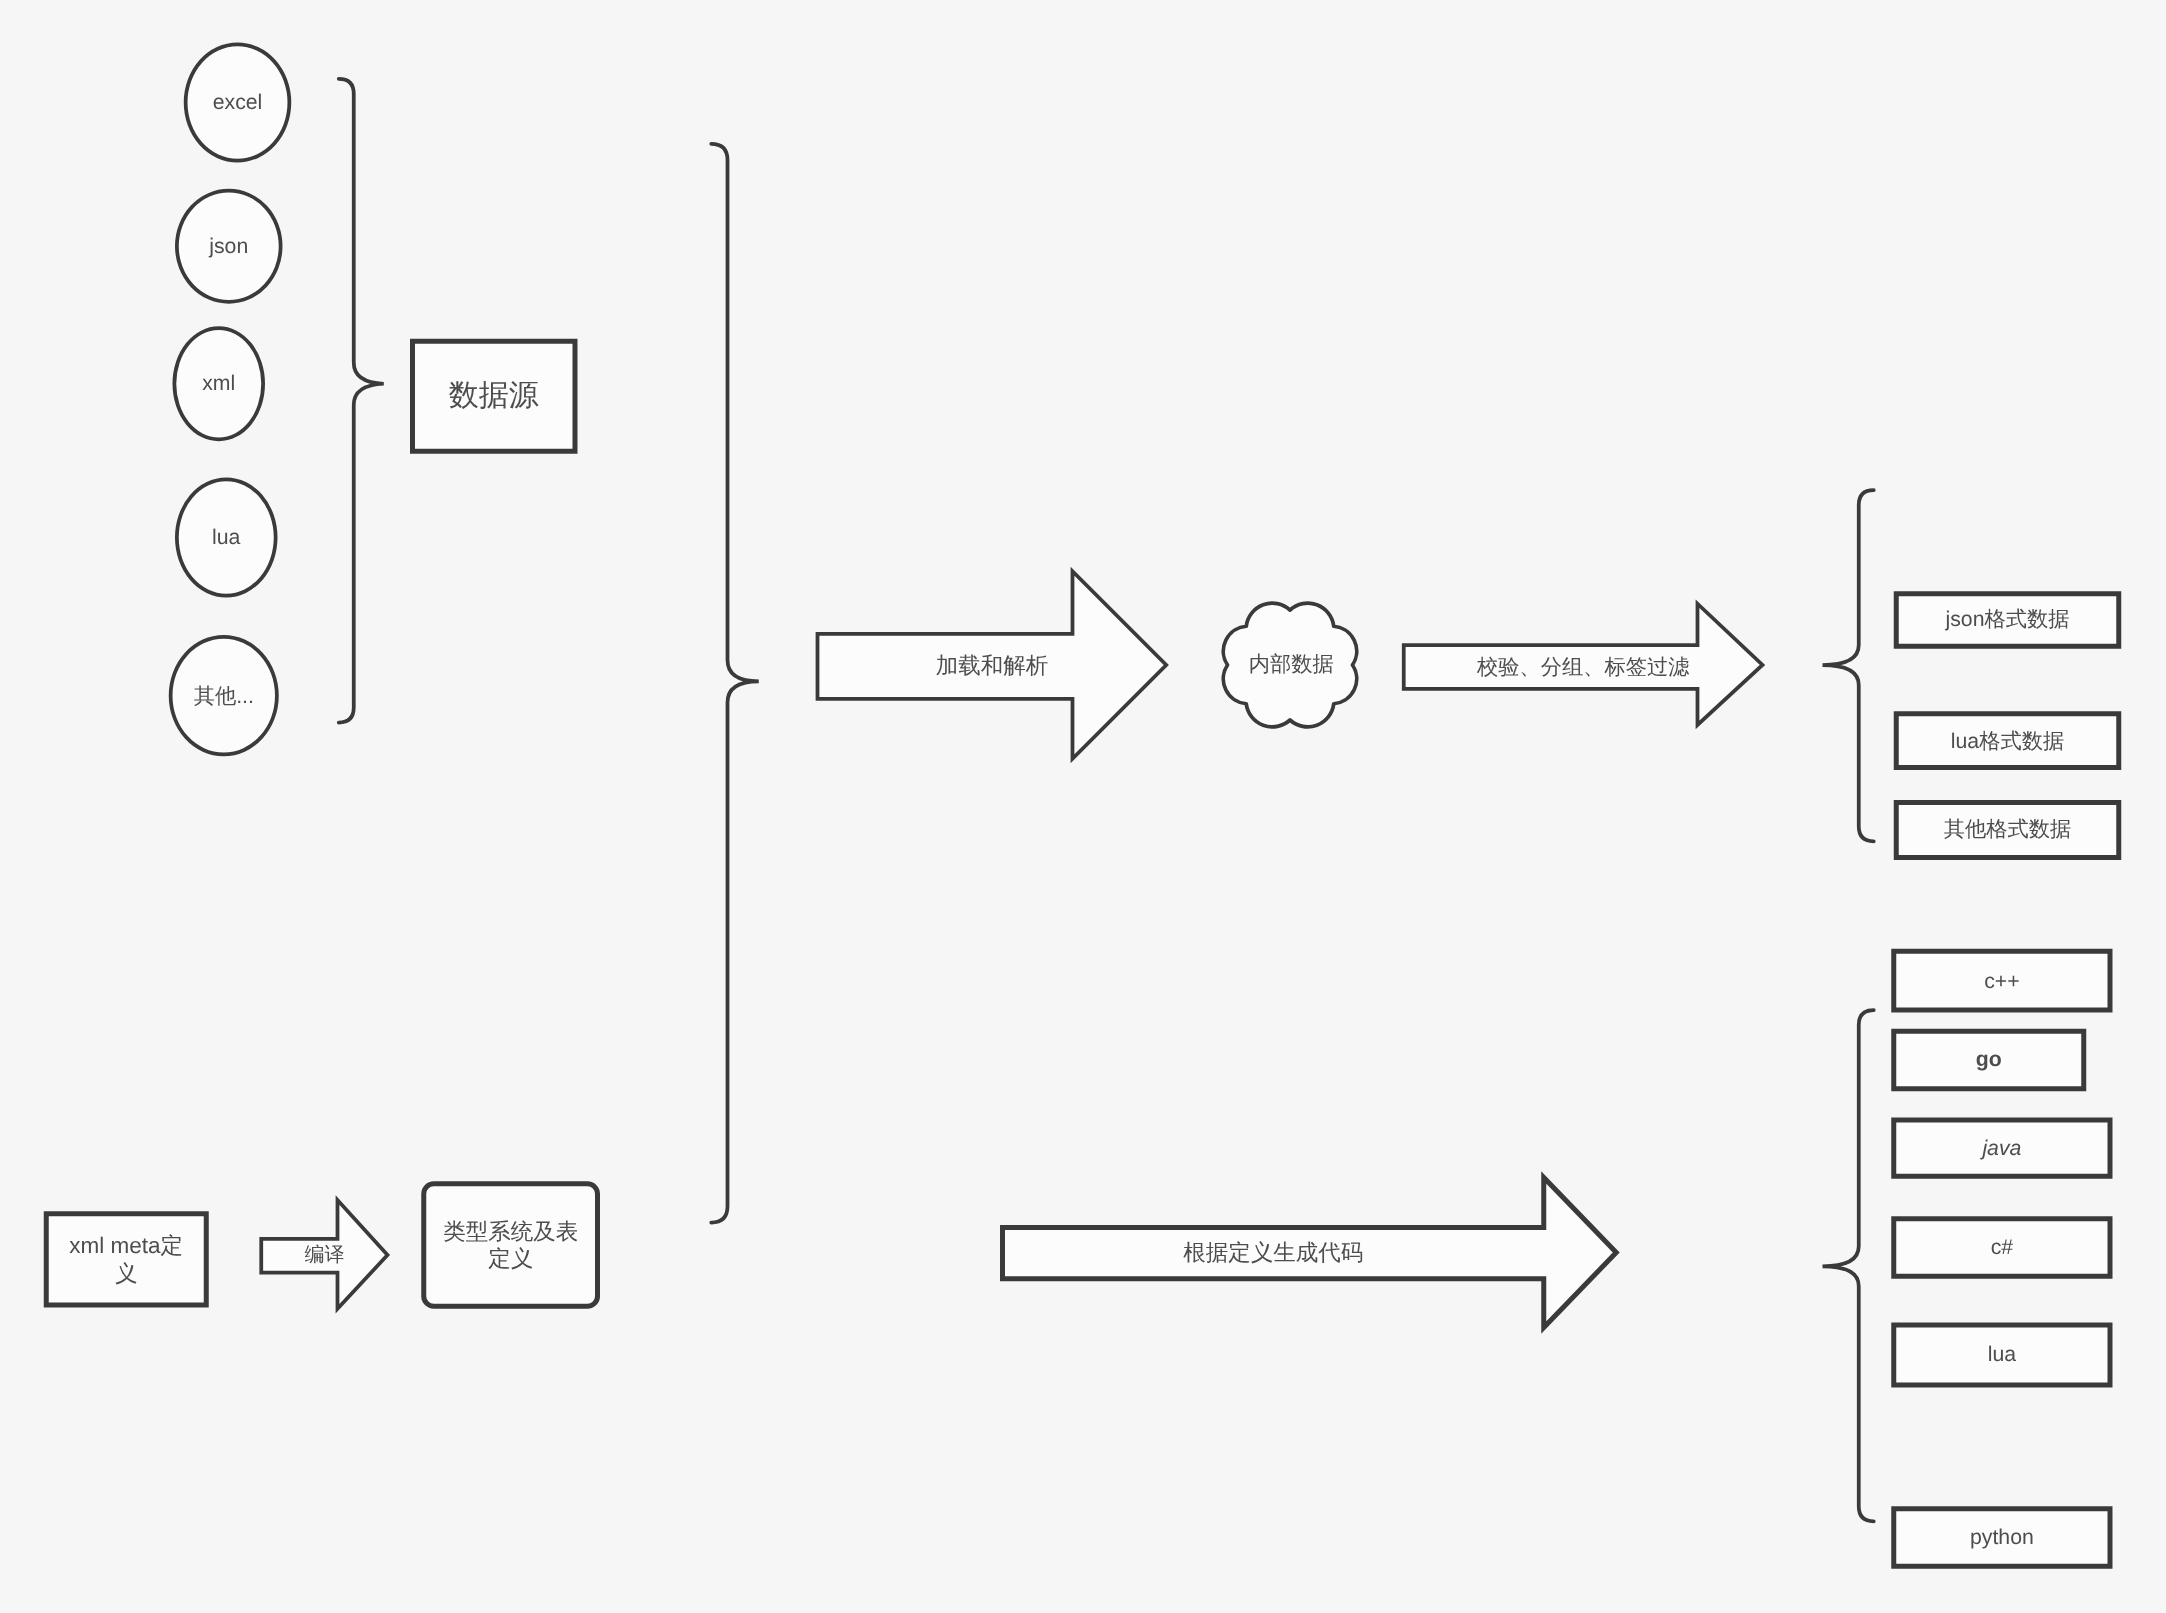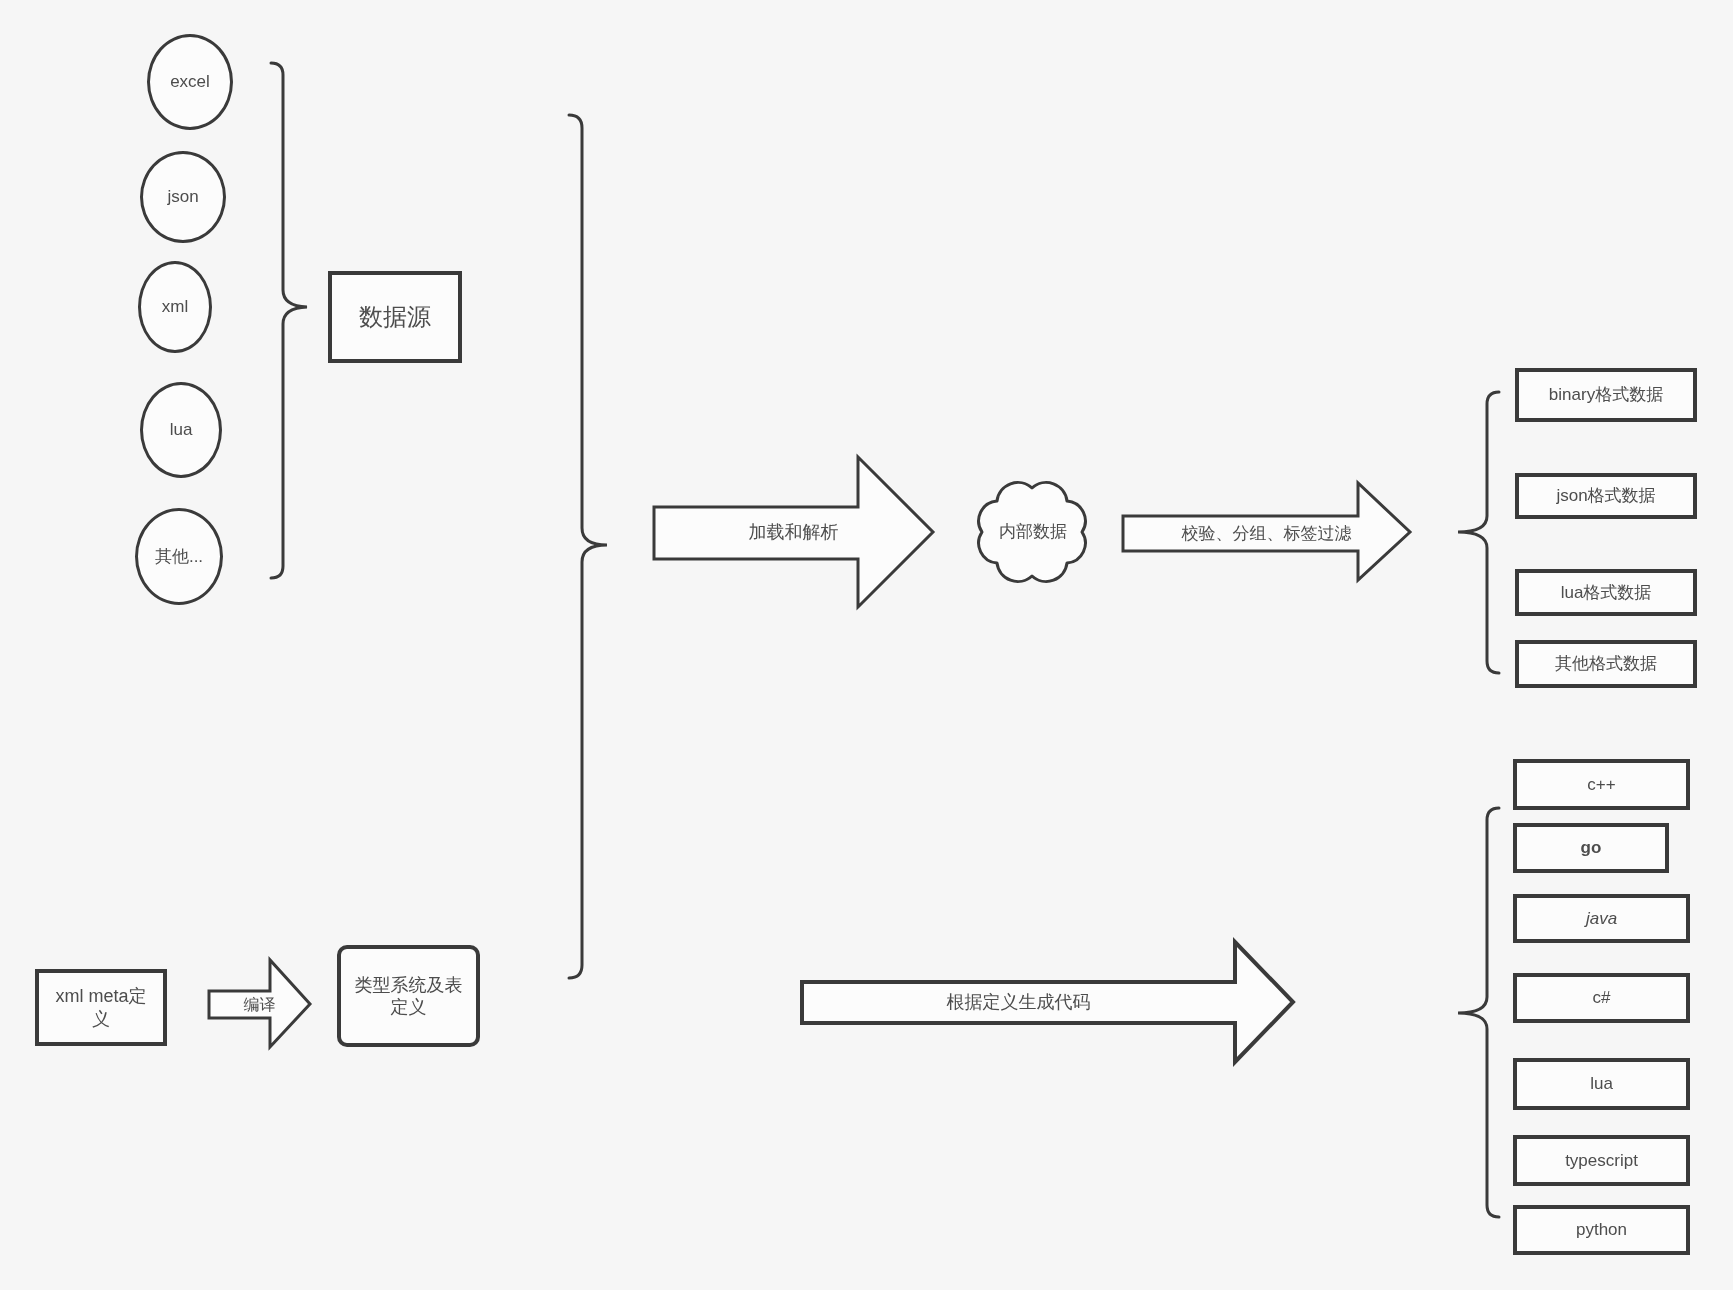--- a/index.html
+++ b/index.html
@@ -60,23 +60,20 @@
   <div class="node b4" style="left:328px;top:271px;width:134px;height:92px;font-size:24px;">
     <span>数据源</span>
   </div>
 
   <div class="label" style="left:978px;top:483px;width:110px;height:98px;">内部数据</div>
   <div class="label" style="left:654px;top:507px;width:279px;height:52px;font-size:18px;">加载和解析</div>
   <div class="label" style="left:1123px;top:516px;width:287px;height:36px;">校验、分组、标签过滤</div>
   <div class="label" style="left:209px;top:991px;width:101px;height:28px;font-size:16px;">编译</div>
   <div class="label" style="left:802px;top:982px;width:433px;height:41px;font-size:18px;">根据定义生成代码</div>
 
-  <div class="node b4" style="left:1515px;top:368px;width:182px;height:54px;">
-    <span>binary格式数据</span>
-  </div>
   <div class="node b4" style="left:1515px;top:473px;width:182px;height:46px;">
     <span>json格式数据</span>
   </div>
   <div class="node b4" style="left:1515px;top:569px;width:182px;height:47px;">
     <span>lua格式数据</span>
   </div>
   <div class="node b4" style="left:1515px;top:640px;width:182px;height:48px;">
     <span>其他格式数据</span>
   </div>
 
@@ -88,23 +85,20 @@
   </div>
   <div class="node b4" style="left:1513px;top:894px;width:177px;height:49px;font-style:italic;">
     <span>java</span>
   </div>
   <div class="node b4" style="left:1513px;top:973px;width:177px;height:50px;">
     <span>c#</span>
   </div>
   <div class="node b4" style="left:1513px;top:1058px;width:177px;height:52px;">
     <span>lua</span>
   </div>
-  <div class="node b4" style="left:1513px;top:1135px;width:177px;height:51px;">
-    <span>typescript</span>
-  </div>
   <div class="node b4" style="left:1513px;top:1205px;width:177px;height:50px;">
     <span>python</span>
   </div>
 
   <div class="node b4" style="left:35px;top:969px;width:132px;height:77px;font-size:18px;">
     <span class="wrap" style="width:100px;">xml meta定义</span>
   </div>
   <div class="node b4 rounded" style="left:337px;top:945px;width:143px;height:102px;font-size:18px;">
     <span class="wrap" style="width:115px;">类型系统及表定义</span>
   </div>

